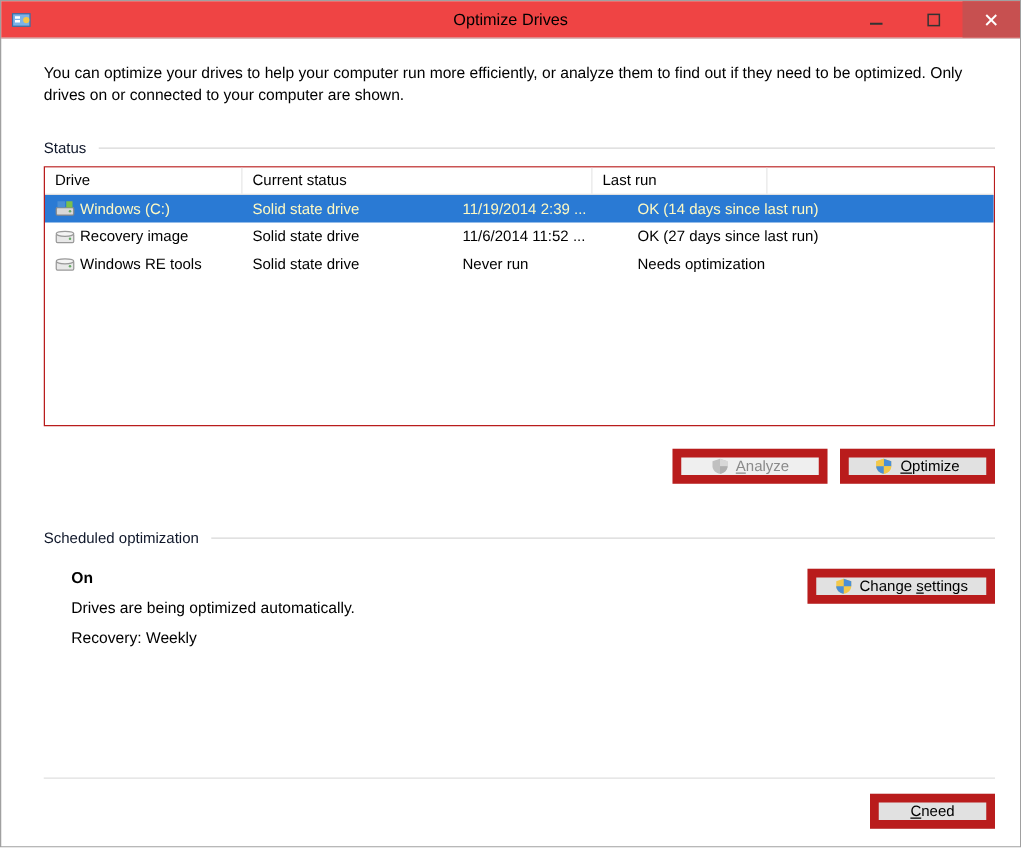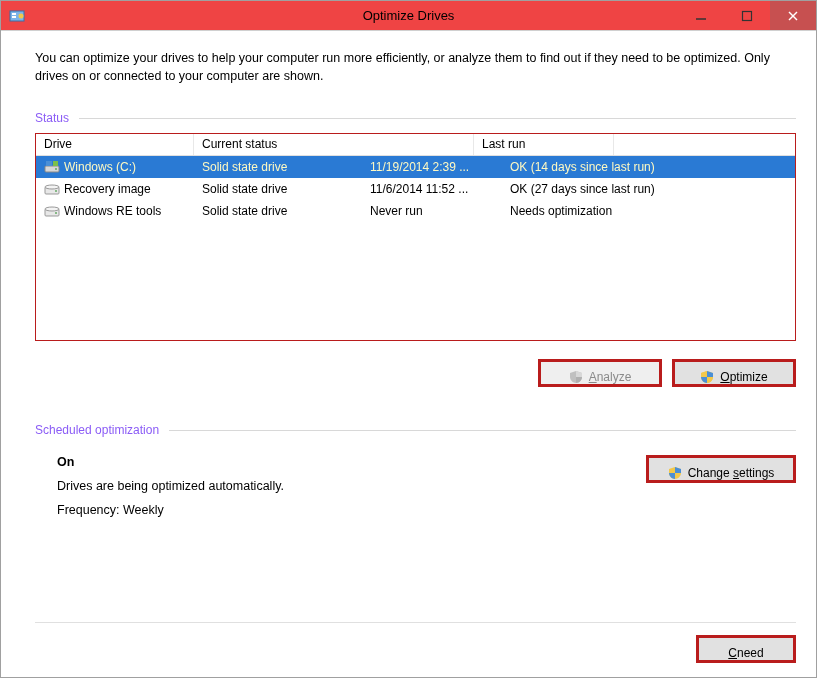--- a/index.html
+++ b/index.html
@@ -7,35 +7,35 @@
 .window { width: 817px; height: 678px; border: 1px solid #a0a0a0; background: #fff; display: flex; flex-direction: column; }
 .titlebar { height: 30px; display: flex; align-items: center; background: #ef4444; border-bottom: 1px solid #d0d0d0; position: relative; }
 .titlebar-icon { width: 16px; height: 16px; margin-left: 8px; }
 .titlebar-title { position: absolute; left: 0; right: 0; text-align: center; font-size: 13px; pointer-events: none; }
 .titlebar-buttons { margin-left: auto; display: flex; height: 100%; }
 .tb-btn { width: 46px; height: 100%; display: flex; align-items: center; justify-content: center; border: none; background: transparent; cursor: pointer; }
 .tb-btn.close { background: #c75050; }
 .tb-btn.close svg { stroke: #fff; }
 .content { flex: 1; padding: 18px 20px 14px 20px; display: flex; flex-direction: column; margin-left: 14px; }
 .intro { font-size: 12.5px; line-height: 1.45; margin-bottom: 26px; }
-.section-label { font-size: 12px; color: #8b5cf6; display: flex; align-items: center; gap: 10px; margin-bottom: 8px; }
+.section-label { font-size: 12px; color: #0f172a; display: flex; align-items: center; gap: 10px; margin-bottom: 8px; }
 .section-label .rule { flex: 1; height: 1px; background: #d8d8d8; }
 .listview { border: 1px solid #b91c1c; height: 208px; overflow: hidden; background: #fff; }
 .lv-header { display: flex; height: 22px; background: #fff; border-bottom: 1px solid #e0e0e0; }
 .lv-header .col { padding: 3px 8px; font-size: 12px; border-right: 1px solid #e8e8e8; }
 .lv-row { display: flex; height: 22px; align-items: center; }
 .lv-row.selected { background: #2a7ad4; color: #fef9c3; }
 .lv-row .cell { padding: 2px 8px; font-size: 12px; overflow: hidden; white-space: nowrap; text-overflow: ellipsis; display: flex; align-items: center; gap: 4px; }
 .col-drive { width: 158px; }
 .col-media { width: 168px; }
 .col-last { width: 140px; }
 .col-status { width: 280px; }
 .drive-icon { width: 16px; height: 14px; flex-shrink: 0; }
 .button-row { display: flex; justify-content: flex-end; gap: 10px; margin-top: 18px; }
-.btn { min-width: 124px; height: 28px; border: 3px solid #b91c1c; background: #e1e1e1; font-family: inherit; font-size: 12px; cursor: pointer; display: inline-flex; align-items: flex-end; justify-content: center; gap: 6px; padding: 0 12px; }
+.btn { min-width: 124px; height: 28px; border: 7px solid #b91c1c; background: #e1e1e1; font-family: inherit; font-size: 12px; cursor: pointer; display: inline-flex; align-items: flex-end; justify-content: center; gap: 6px; padding: 0 12px; }
 .btn:disabled { color: #8a8a8a; cursor: default; background:#efefef; }
 .btn u { text-decoration: underline; }
 .shield { width: 14px; height: 14px; }
 .sched-section { margin-top: 36px; }
 .sched-body { padding: 10px 0 0 22px; display: flex; justify-content: space-between; align-items: flex-start; }
 .sched-text p { margin-bottom: 10px; font-size: 12.5px; }
 .sched-text .bold { font-weight: bold; }
 .footer { margin-top: auto; border-top: 1px solid #e0e0e0; padding-top: 12px; display: flex; justify-content: flex-end; }
 </style>
 </head>
@@ -157,21 +157,21 @@
 
     <div class="sched-section">
       <div class="section-label">
         <span>Scheduled optimization</span>
         <span class="rule"></span>
       </div>
       <div class="sched-body">
         <div class="sched-text">
           <p class="bold">On</p>
           <p>Drives are being optimized automatically.</p>
-          <p>Frequency: Weekly</p>
+          <p>Recovery: Weekly</p>
         </div>
         <button class="btn" style="min-width:150px">
           <span class="shield">
             <svg viewBox="0 0 14 14">
                 <path d="M7 1 L13 3 V7 C13 10 10 13 7 13 C4 13 1 10 1 7 V3 Z" fill="#f2c84b"></path>
                 <path d="M7 1 L13 3 V7 L7 7 Z" fill="#4a8fd6"></path>
                 <path d="M7 7 L7 13 C4 13 1 10 1 7 Z" fill="#4a8fd6"></path>
               </svg>
           </span>
           <span>Change <u>s</u><span>ettings</span></span>

